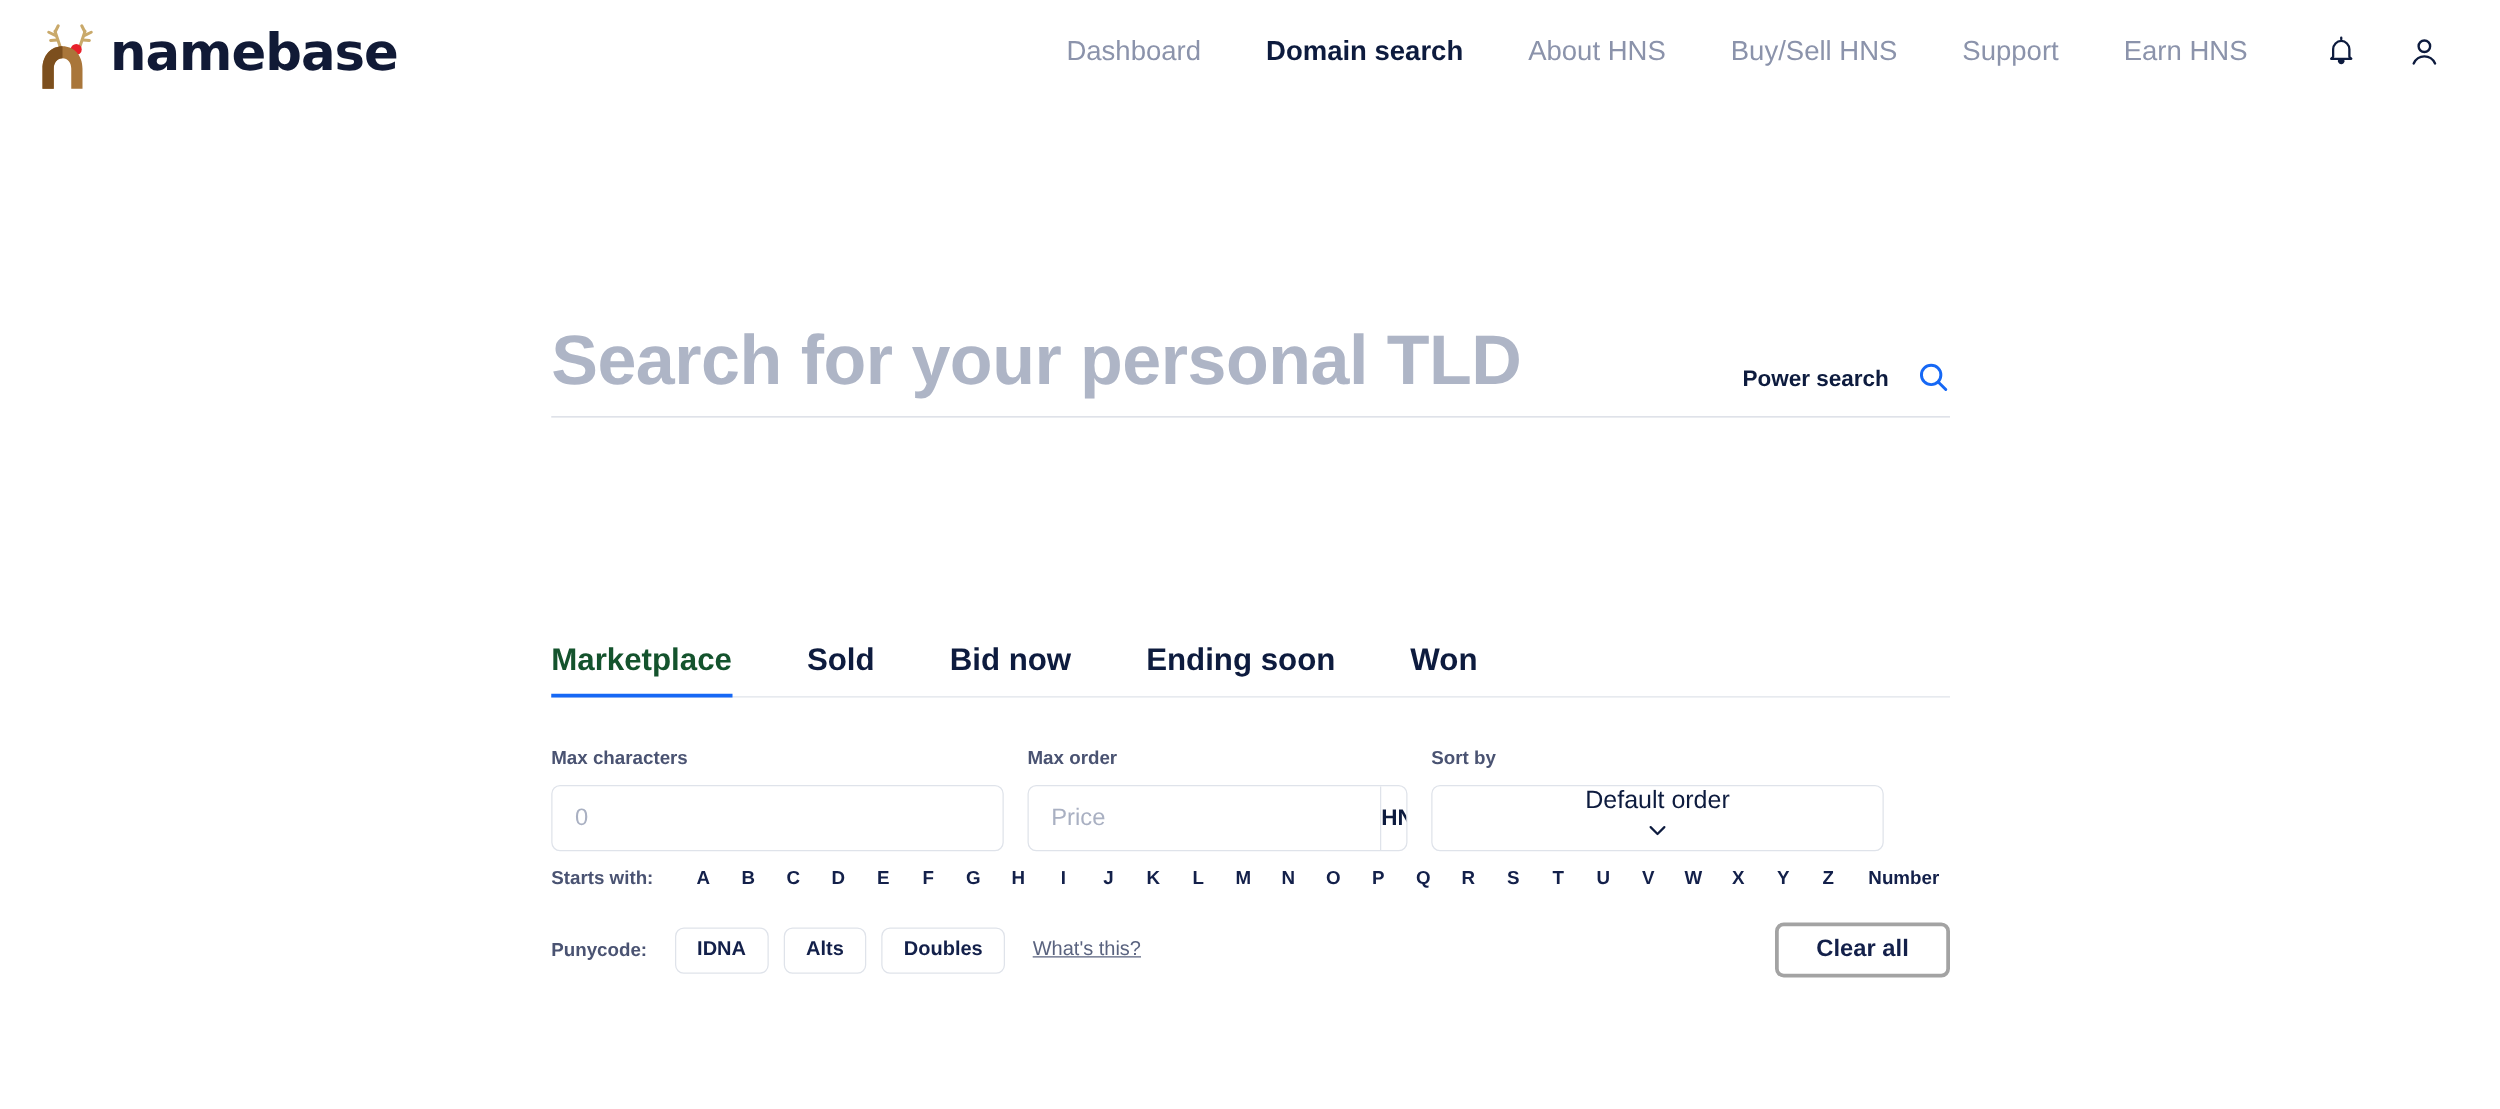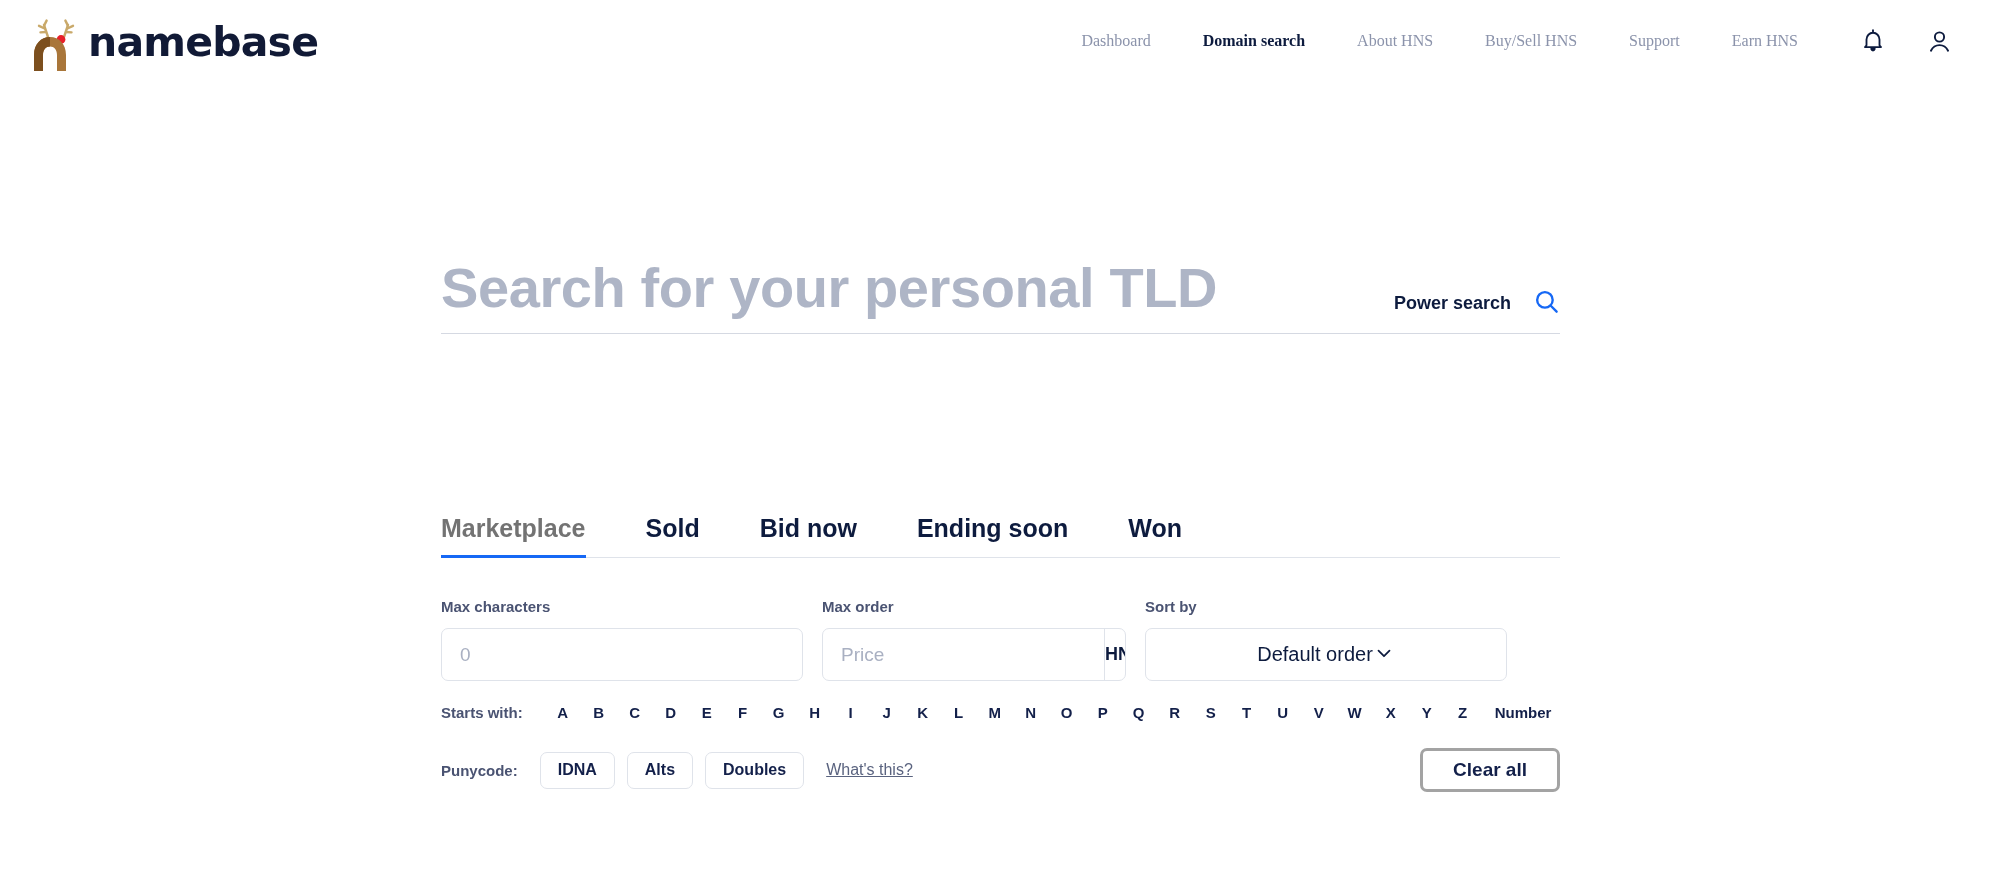--- a/index.html
+++ b/index.html
@@ -41,27 +41,26 @@
   }
 
   .nav {
     display: flex;
     align-items: center;
     gap: 0px;
     margin-left: auto;
     margin-right: 0;
   }
   .nav-link {
-    font-size: 16px;
+    font-size: 22px;
     color: #8b93ab;
     text-decoration: none;
     padding: 0 26px;
     white-space: nowrap;
     cursor: pointer;
-    font-family: Liberation Serif, serif;
   }
   .nav-link.active {
     color: #0d1b3e;
     font-weight: 700;
     text-align: center;
   }
 
   .header-icons {
     display: flex;
     align-items: center;
@@ -137,21 +136,21 @@
   .tab {
     font-size: 25px;
     font-weight: 700;
     color: #0d1b3e;
     padding: 0 30px 14px 30px;
     cursor: pointer;
     position: relative;
     white-space: nowrap;
   }
   .tab:first-child { padding-left: 0; }
-  .tab.active { color: #737373; }
+  .tab.active { color: #14532d; }
   .tab.active::after {
     content: "";
     position: absolute;
     left: 0;
     right: 30px;
     bottom: -1px;
     height: 3px;
     background: #1668f5;
   }
 
@@ -201,27 +200,28 @@
     justify-content: center;
     font-size: 18px;
     font-weight: 600;
     color: #0d1b3e;
   }
 
   .select-shell {
     cursor: pointer;
     align-items: center;
     padding: 0 18px;
-    justify-content: center;
+    justify-content: space-between;
+    flex-direction: column;
   }
   .select-value { font-size: 20px; color: #0d1b3e; }
 
   
   .starts-row {
-    margin-top: 23px;
+    margin-top: 13px;
     display: flex;
     align-items: center;
   }
   .row-label {
     font-size: 15px;
     font-weight: 700;
     color: #4a5372;
     margin-right: 22px;
     white-space: nowrap;
   }

